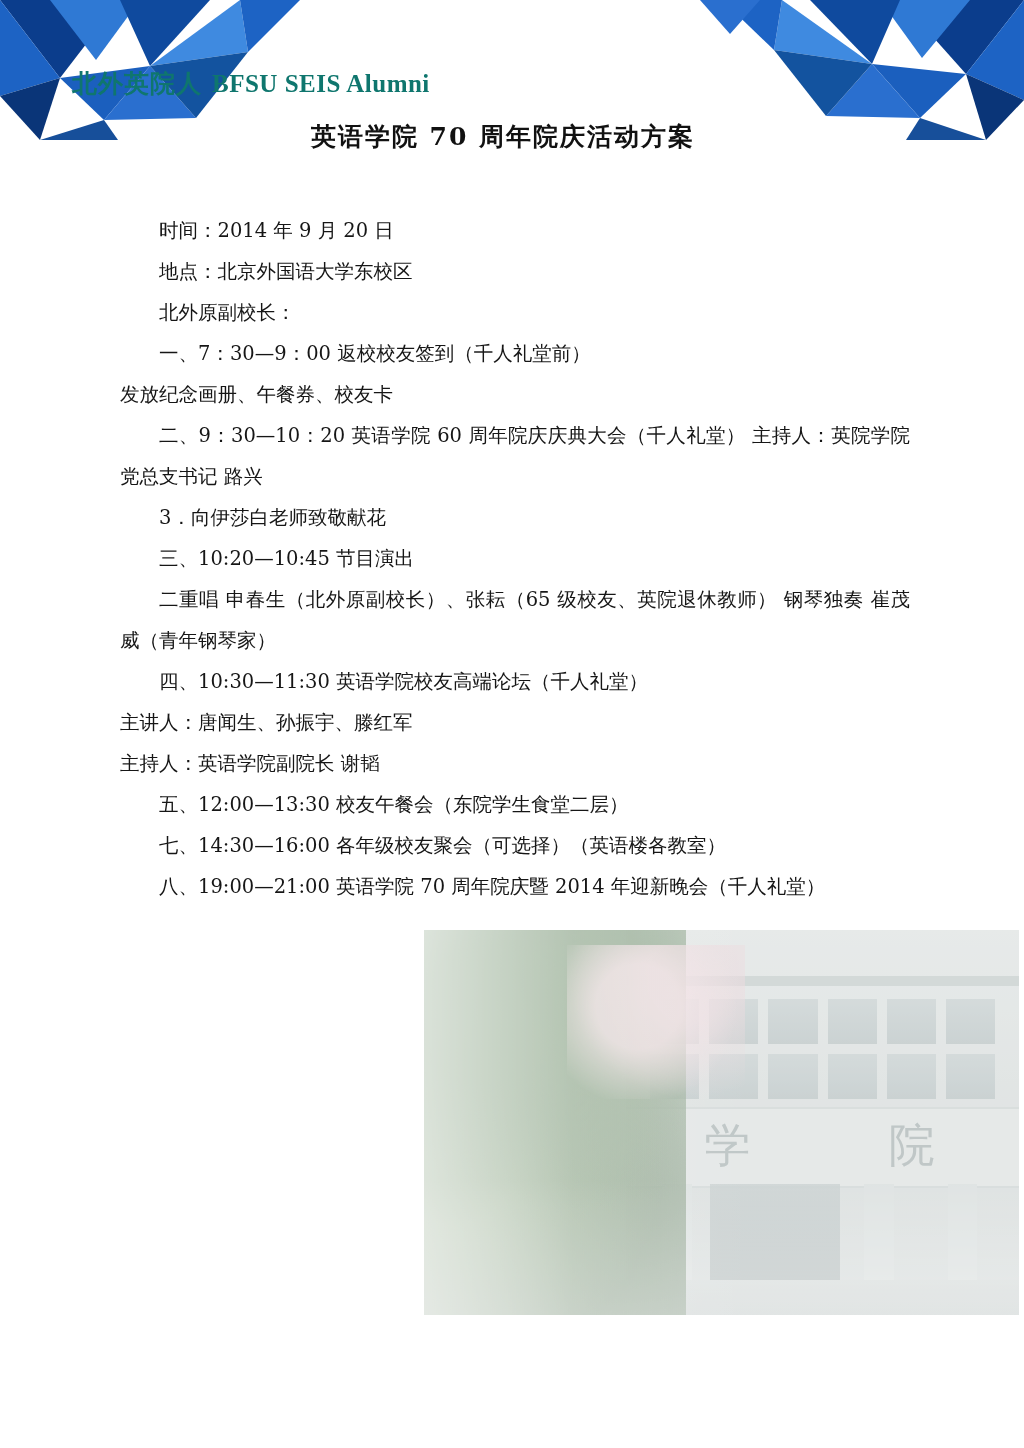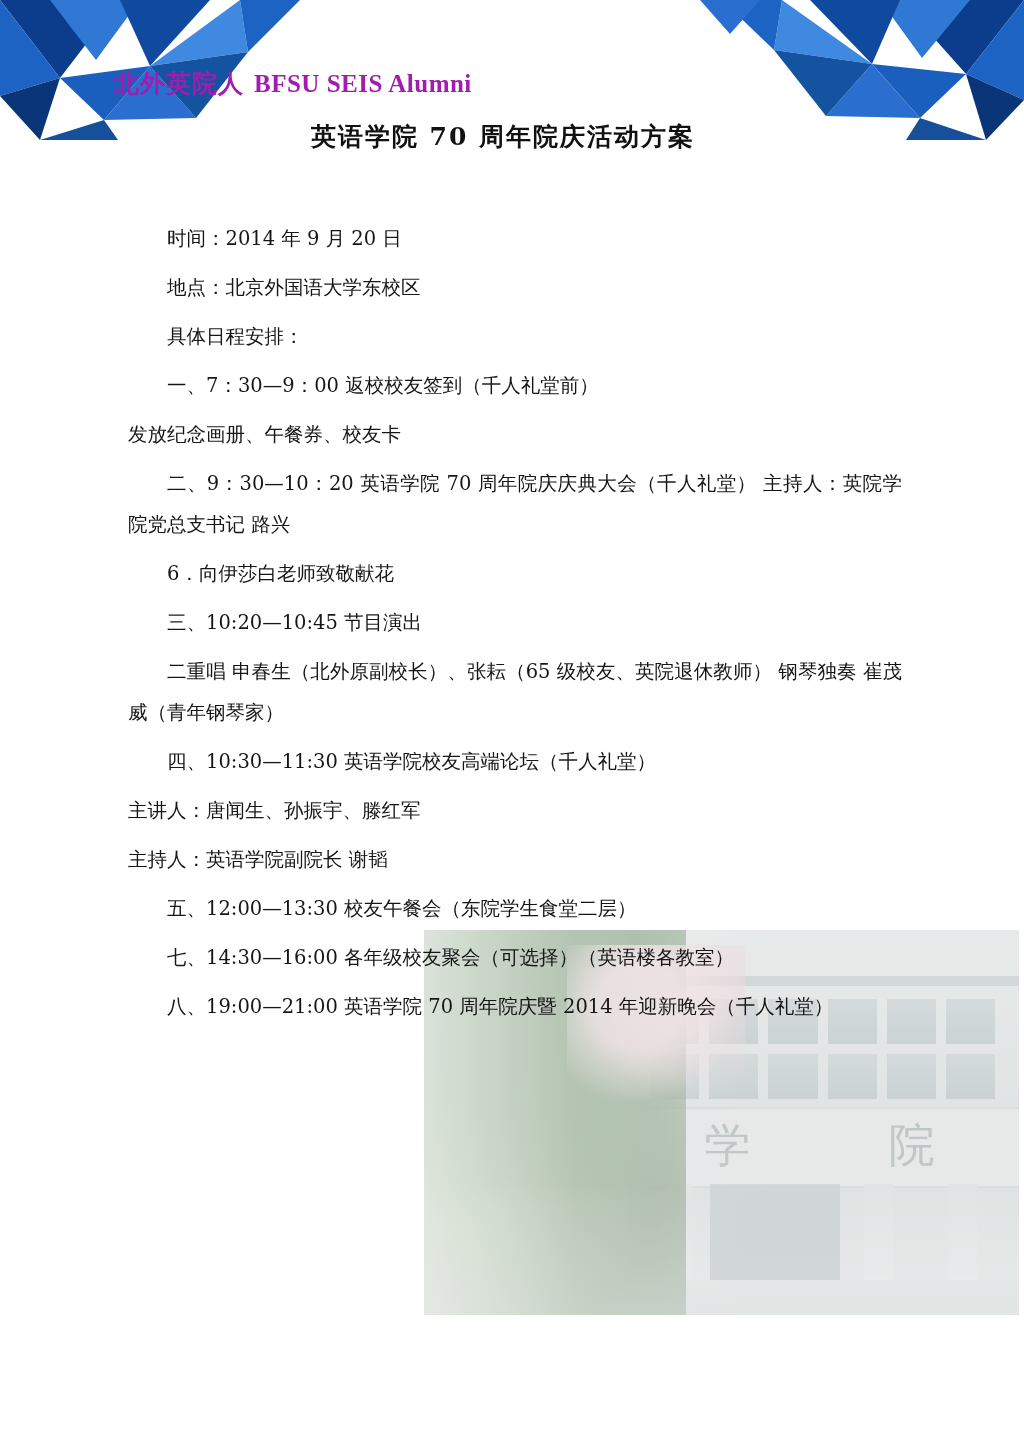--- a/index.html
+++ b/index.html
@@ -28,26 +28,26 @@
 
   
   .doc-header {
     position: absolute;
     top: 70px;
     left: 0;
     width: 100%;
     z-index: 5;
   }
   .brand-line {
-    padding-left: 114px;
+    padding-left: 72px;
     font-weight: bold;
     font-size: 25px;
     line-height: 1.1;
     letter-spacing: 0.5px;
-    color: #a21caf;
+    color: #0f766e;
   }
   .brand-cn {
     font-family: "DejaVu Serif", serif;
     font-weight: bold;
     letter-spacing: 1px;
   }
   .brand-en {
     font-family: "Liberation Serif", serif;
     font-weight: bold;
     margin-left: 10px;
@@ -70,21 +70,21 @@
     left: 120px;
     width: 790px;
     z-index: 4;
     font-family: "DejaVu Serif", serif;
     font-size: 19.5px;
     line-height: 41px;
     color: #161616;
     text-align: justify;
   }
   .para {
-    margin: 8px;
+    margin: 0;
     text-indent: 2em;
   }
   .para.noindent {
     text-indent: 0;
   }
 
   
   .photo {
     position: absolute;
     left: 424px;
@@ -255,25 +255,25 @@
   <div class="pillar p3"></div>
   <div class="ground"></div>
   <div class="tree"></div>
   <div class="blossom"></div>
   <div class="fade"></div>
 </div>
 
 <div class="doc-body">
   <p class="para">时间：2014 年 9 月 20 日</p>
   <p class="para">地点：北京外国语大学东校区</p>
-  <p class="para">具体日程安排：</p>
+  <p class="para">北外原副校长：</p>
   <p class="para">一、7：30—9：00   返校校友签到（千人礼堂前）</p>
   <p class="para noindent">发放纪念画册、午餐券、校友卡</p>
-  <p class="para">二、9：30—10：20   英语学院 70 周年院庆庆典大会（千人礼堂） 主持人：英院学院党总支书记 路兴</p>
-  <p class="para">6．向伊莎白老师致敬献花</p>
+  <p class="para">二、9：30—10：20   英语学院 60 周年院庆庆典大会（千人礼堂） 主持人：英院学院党总支书记 路兴</p>
+  <p class="para">3．向伊莎白老师致敬献花</p>
   <p class="para">三、10:20—10:45  节目演出</p>
   <p class="para">二重唱   申春生（北外原副校长）、张耘（65 级校友、英院退休教师）  钢琴独奏    崔茂威（青年钢琴家）</p>
   <p class="para">四、10:30—11:30   英语学院校友高端论坛（千人礼堂）</p>
   <p class="para noindent">主讲人：唐闻生、孙振宇、滕红军</p>
   <p class="para noindent">主持人：英语学院副院长  谢韬</p>
   <p class="para">五、12:00—13:30  校友午餐会（东院学生食堂二层）</p>
   <p class="para">七、14:30—16:00  各年级校友聚会（可选择）（英语楼各教室）</p>
   <p class="para">八、19:00—21:00 英语学院 70 周年院庆暨 2014 年迎新晚会（千人礼堂）</p>
 </div>
 

